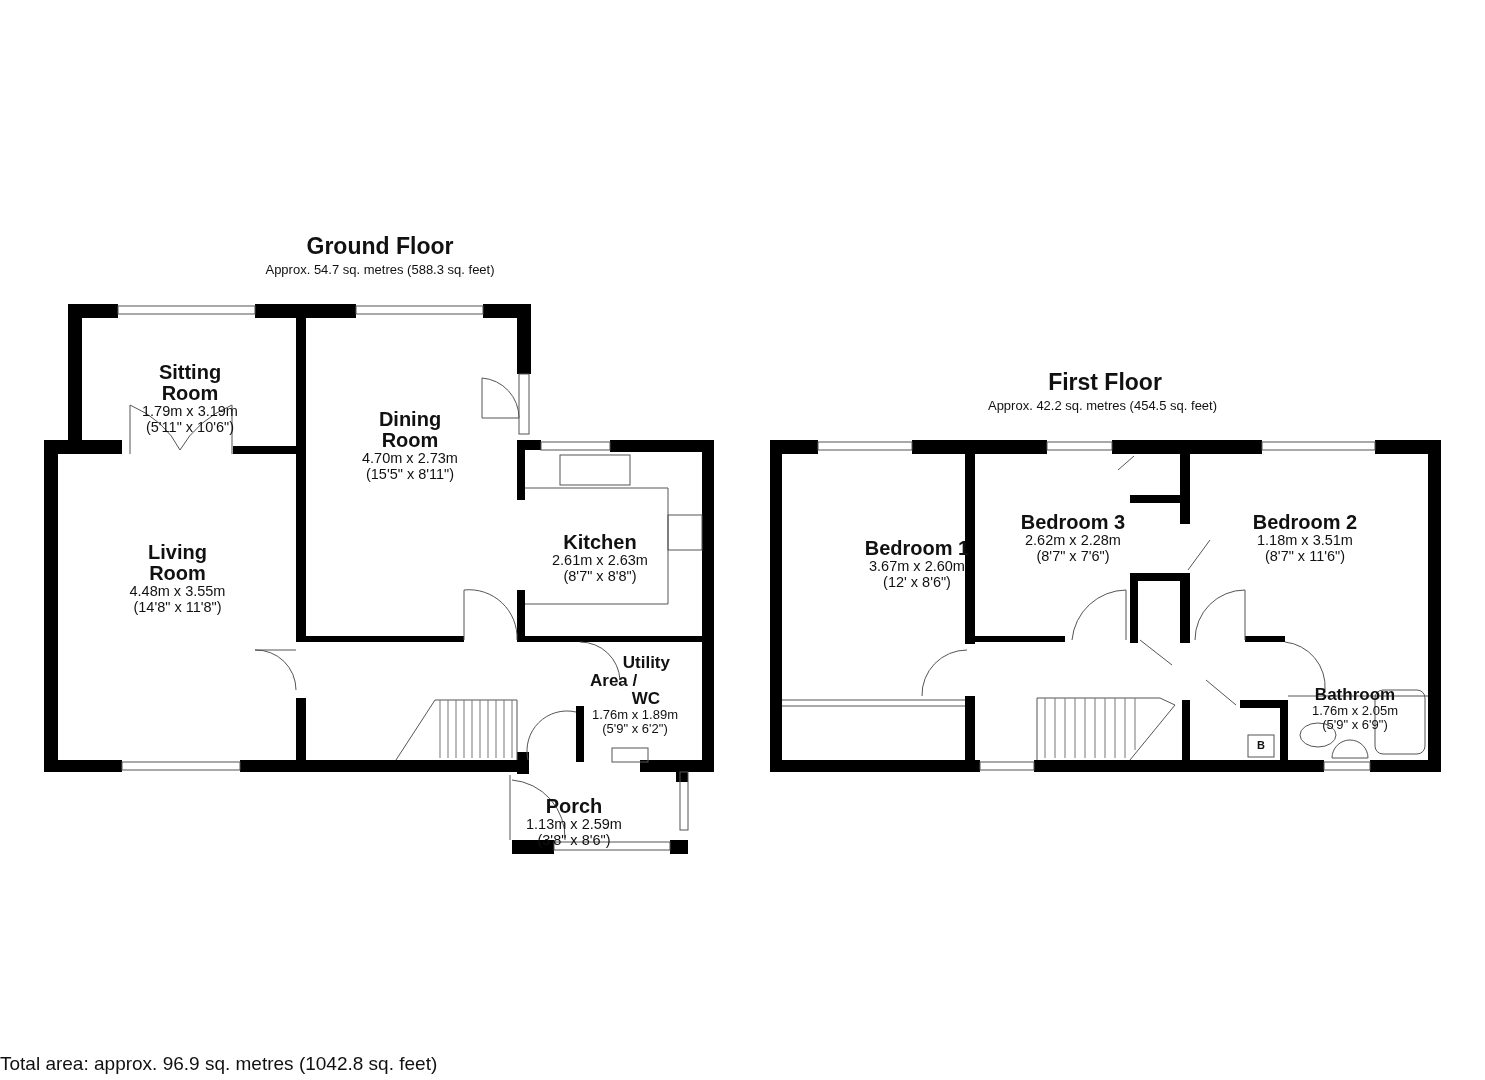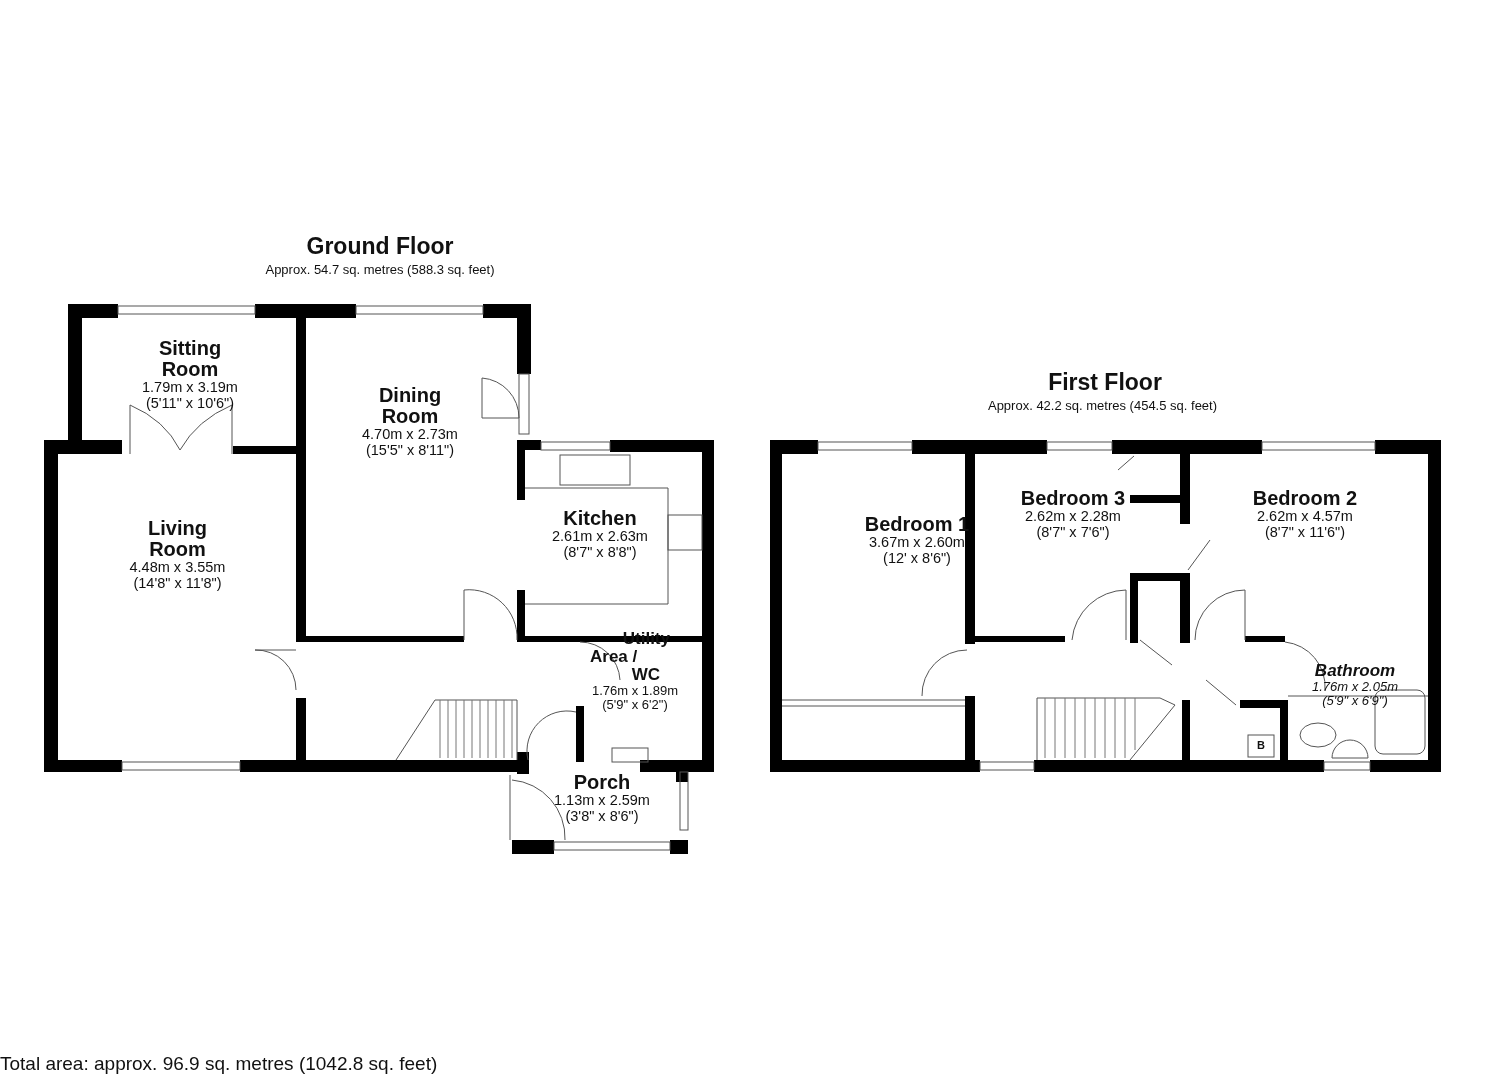--- a/index.html
+++ b/index.html
@@ -1,20 +1,20 @@
 <!DOCTYPE html>
 <html><head>
 <meta charset="utf-8">
 <style>
   html, body { margin:0; padding:0; background:#ffffff; }
   body { width:1485px; height:1080px; position:relative; overflow:hidden; font-family:"Liberation Sans", sans-serif; color:#111; }
   .abs { position:absolute; }
   .floor-title { position:absolute; text-align:center; font-weight:bold; font-size:23px; }
   .floor-sub { position:absolute; text-align:center; font-size:13px; }
-  .room-label { position:absolute; text-align:center; line-height:1.05; }
+  .room-label { position:absolute; text-align:center; line-height:1.05;margin-top:24px; }
   .room-name { font-weight:bold; font-size:20px; display:block; }
   .room-dim { font-size:14.5px; display:block; line-height:1.1; }
   .room-label.small .room-name { font-size:17px; }
   .room-label.small .room-dim { font-size:13px; }
   .total { position:absolute; left:0; width:1485px; top:1053px; font-size:19px; }
   svg { position:absolute; left:0; top:0; }
 </style>
 </head>
 <body>
 
@@ -185,41 +185,41 @@
   <span class="room-dim">2.61m x 2.63m</span>
   <span class="room-dim">(8'7" x 8'8")</span>
 </div>
 <div class="room-label small" style="left:590px; top:630px; width:110px;">
   <span class="room-name" style="text-align:right; padding-right:30px;">Utility</span>
   <span class="room-name" style="text-align:left; padding-right:28px;">Area /</span>
   <span class="room-name" style="text-align:right; padding-right:40px;">WC</span>
   <span class="room-dim" style="margin-left:-20px;">1.76m x 1.89m</span>
   <span class="room-dim" style="margin-left:-20px;">(5'9" x 6'2")</span>
 </div>
-<div class="room-label" style="left:532px; top:772px; width:140px;">
+<div class="room-label" style="left:504px; top:772px; width:140px;">
   <span class="room-name">Porch</span>
   <span class="room-dim">1.13m x 2.59m</span>
   <span class="room-dim">(3'8" x 8'6")</span>
 </div>
 
 <div class="room-label" style="left:837px; top:514px; width:160px;">
   <span class="room-name">Bedroom 1</span>
   <span class="room-dim">3.67m x 2.60m</span>
   <span class="room-dim">(12' x 8'6")</span>
 </div>
 <div class="room-label" style="left:975px; top:488px; width:160px;padding-left:18px;">
   <span class="room-name">Bedroom 3</span>
   <span class="room-dim">2.62m x 2.28m</span>
   <span class="room-dim">(8'7" x 7'6")</span>
 </div>
 <div class="room-label" style="left:1225px; top:488px; width:160px;">
   <span class="room-name">Bedroom 2</span>
-  <span class="room-dim">2.62m x 4.57m</span>
+  <span class="room-dim">1.18m x 3.51m</span>
   <span class="room-dim">(8'7" x 11'6")</span>
 </div>
-<div class="room-label small" style="left:1290px; top:662px; width:130px;font-style:italic;">
+<div class="room-label small" style="left:1290px; top:662px; width:130px;">
   <span class="room-name">Bathroom</span>
   <span class="room-dim">1.76m x 2.05m</span>
   <span class="room-dim">(5'9" x 6'9")</span>
 </div>
 <div class="abs" style="left:1248px; top:739px; width:26px; text-align:center; font-size:11px; font-weight:bold;">B</div>
 
 <div class="total">Total area: approx. 96.9 sq. metres (1042.8 sq. feet)</div>
 
 </body></html>

